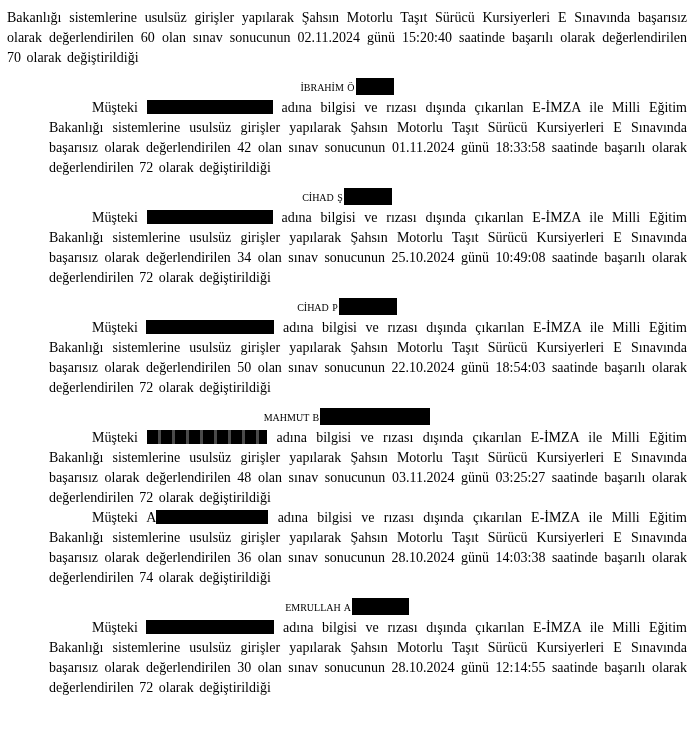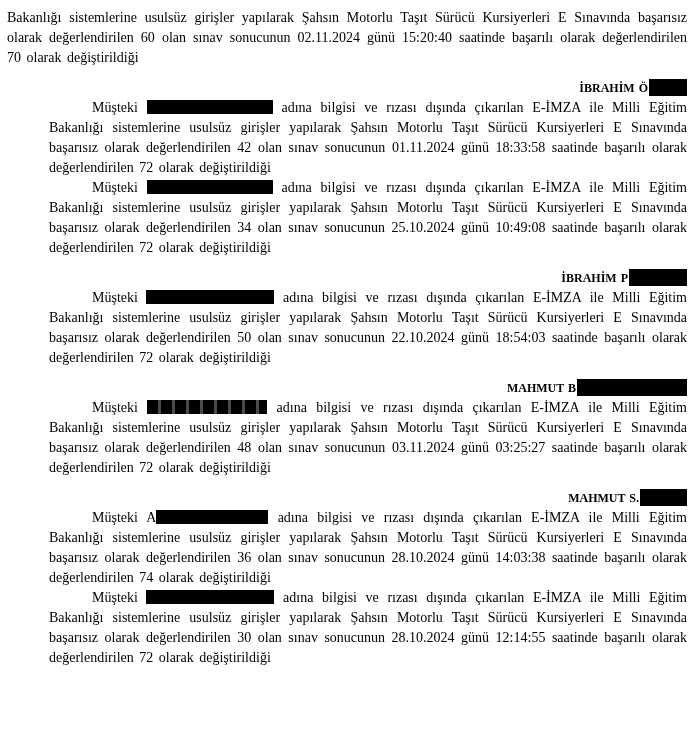--- a/index.html
+++ b/index.html
@@ -17,24 +17,24 @@
   .para {
     margin: 0;
     text-align: justify;
   }
   .para.body-para {
     text-indent: 43px;
     margin-left: 42px;
   }
   .entry-heading {
     margin: 10px 0 0 0;
-    font-size: 12px;
-    font-weight: bold;
+    font-size: 10px;
+    font-weight: normal;
     line-height: 20px;
-    text-align: right;
+    text-align: center;
     word-spacing: 1px;
   }
   .redact {
     display: inline-block;
     background: #000000;
     height: 14px;
     vertical-align: -2px;
   }
   .entry-heading .redact {
     height: 17px;
@@ -50,35 +50,36 @@
 
 <div class="page">
   <p class="para">Bakanlığı sistemlerine usulsüz girişler yapılarak Şahsın Motorlu Taşıt Sürücü Kursiyerleri E Sınavında başarısız olarak değerlendirilen 60  olan sınav sonucunun 02.11.2024 günü 15:20:40 saatinde başarılı olarak değerlendirilen 70  olarak değiştirildiği</p>
   <div id="entries">
   <section class="entry">
     <h3 class="entry-heading"><span>İBRAHİM Ö</span><span class="redact" style="width: 38px;"></span></h3>
     <p class="para body-para">Müşteki <span class="redact" style="width: 126px;"></span> adına bilgisi ve rızası dışında çıkarılan E-İMZA ile Milli Eğitim Bakanlığı sistemlerine usulsüz girişler yapılarak Şahsın Motorlu Taşıt Sürücü Kursiyerleri E Sınavında başarısız olarak değerlendirilen 42 olan sınav sonucunun 01.11.2024 günü 18:33:58 saatinde başarılı olarak değerlendirilen 72  olarak değiştirildiği</p>
   </section>
 
   <section class="entry">
+    <h3 class="entry-heading"><span>CİHAD Ş</span><span class="redact" style="width: 48px;"></span></h3>
     <p class="para body-para">Müşteki <span class="redact" style="width: 126px;"></span> adına bilgisi ve rızası dışında çıkarılan E-İMZA ile Milli Eğitim Bakanlığı sistemlerine usulsüz girişler yapılarak Şahsın Motorlu Taşıt Sürücü Kursiyerleri E Sınavında başarısız olarak değerlendirilen 34 olan sınav sonucunun 25.10.2024 günü 10:49:08 saatinde başarılı olarak  değerlendirilen 72  olarak değiştirildiği</p>
   </section>
 
   <section class="entry">
-    <h3 class="entry-heading"><span>İBRAHİM P</span><span class="redact" style="width: 58px;"></span></h3>
+    <h3 class="entry-heading"><span>CİHAD P</span><span class="redact" style="width: 58px;"></span></h3>
     <p class="para body-para">Müşteki <span class="redact" style="width: 128px;"></span> adına bilgisi ve rızası dışında çıkarılan E-İMZA ile Milli Eğitim Bakanlığı sistemlerine usulsüz girişler yapılarak Şahsın Motorlu Taşıt Sürücü Kursiyerleri E Sınavında başarısız olarak değerlendirilen 50 olan sınav sonucunun 22.10.2024 günü 18:54:03 saatinde başarılı olarak değerlendirilen 72  olarak değiştirildiği</p>
   </section>
 
   <section class="entry">
     <h3 class="entry-heading"><span>MAHMUT B</span><span class="redact" style="width: 110px;"></span></h3>
     <p class="para body-para">Müşteki <span class="redact partial" style="width: 120px;"></span> adına bilgisi ve rızası dışında çıkarılan E-İMZA ile Milli Eğitim Bakanlığı sistemlerine usulsüz girişler yapılarak Şahsın Motorlu Taşıt Sürücü Kursiyerleri E Sınavında başarısız olarak değerlendirilen 48 olan sınav sonucunun 03.11.2024 günü 03:25:27 saatinde başarılı olarak değerlendirilen 72  olarak değiştirildiği</p>
   </section>
 
   <section class="entry">
-    <h3 class="entry-heading"><span>MAHMUT S.</span><span class="redact" style="width: 47px;"></span></h3>
     <p class="para body-para">Müşteki A<span class="redact" style="width: 112px;"></span> adına bilgisi ve rızası dışında çıkarılan E-İMZA ile Milli Eğitim Bakanlığı sistemlerine usulsüz girişler yapılarak Şahsın Motorlu Taşıt Sürücü Kursiyerleri E Sınavında başarısız olarak değerlendirilen 36  olan sınav sonucunun 28.10.2024 günü 14:03:38 saatinde başarılı olarak  değerlendirilen 74  olarak değiştirildiği</p>
   </section>
 
   <section class="entry">
+    <h3 class="entry-heading"><span>EMRULLAH A</span><span class="redact" style="width: 57px;"></span></h3>
     <p class="para body-para">Müşteki <span class="redact" style="width: 128px;"></span> adına bilgisi ve rızası dışında çıkarılan E-İMZA ile Milli Eğitim Bakanlığı sistemlerine usulsüz girişler yapılarak Şahsın Motorlu Taşıt Sürücü Kursiyerleri E Sınavında başarısız olarak değerlendirilen 30  olan sınav sonucunun 28.10.2024 günü 12:14:55 saatinde başarılı olarak  değerlendirilen 72  olarak değiştirildiği</p>
   </section>
 </div>
 </div>
 
 </body></html>

